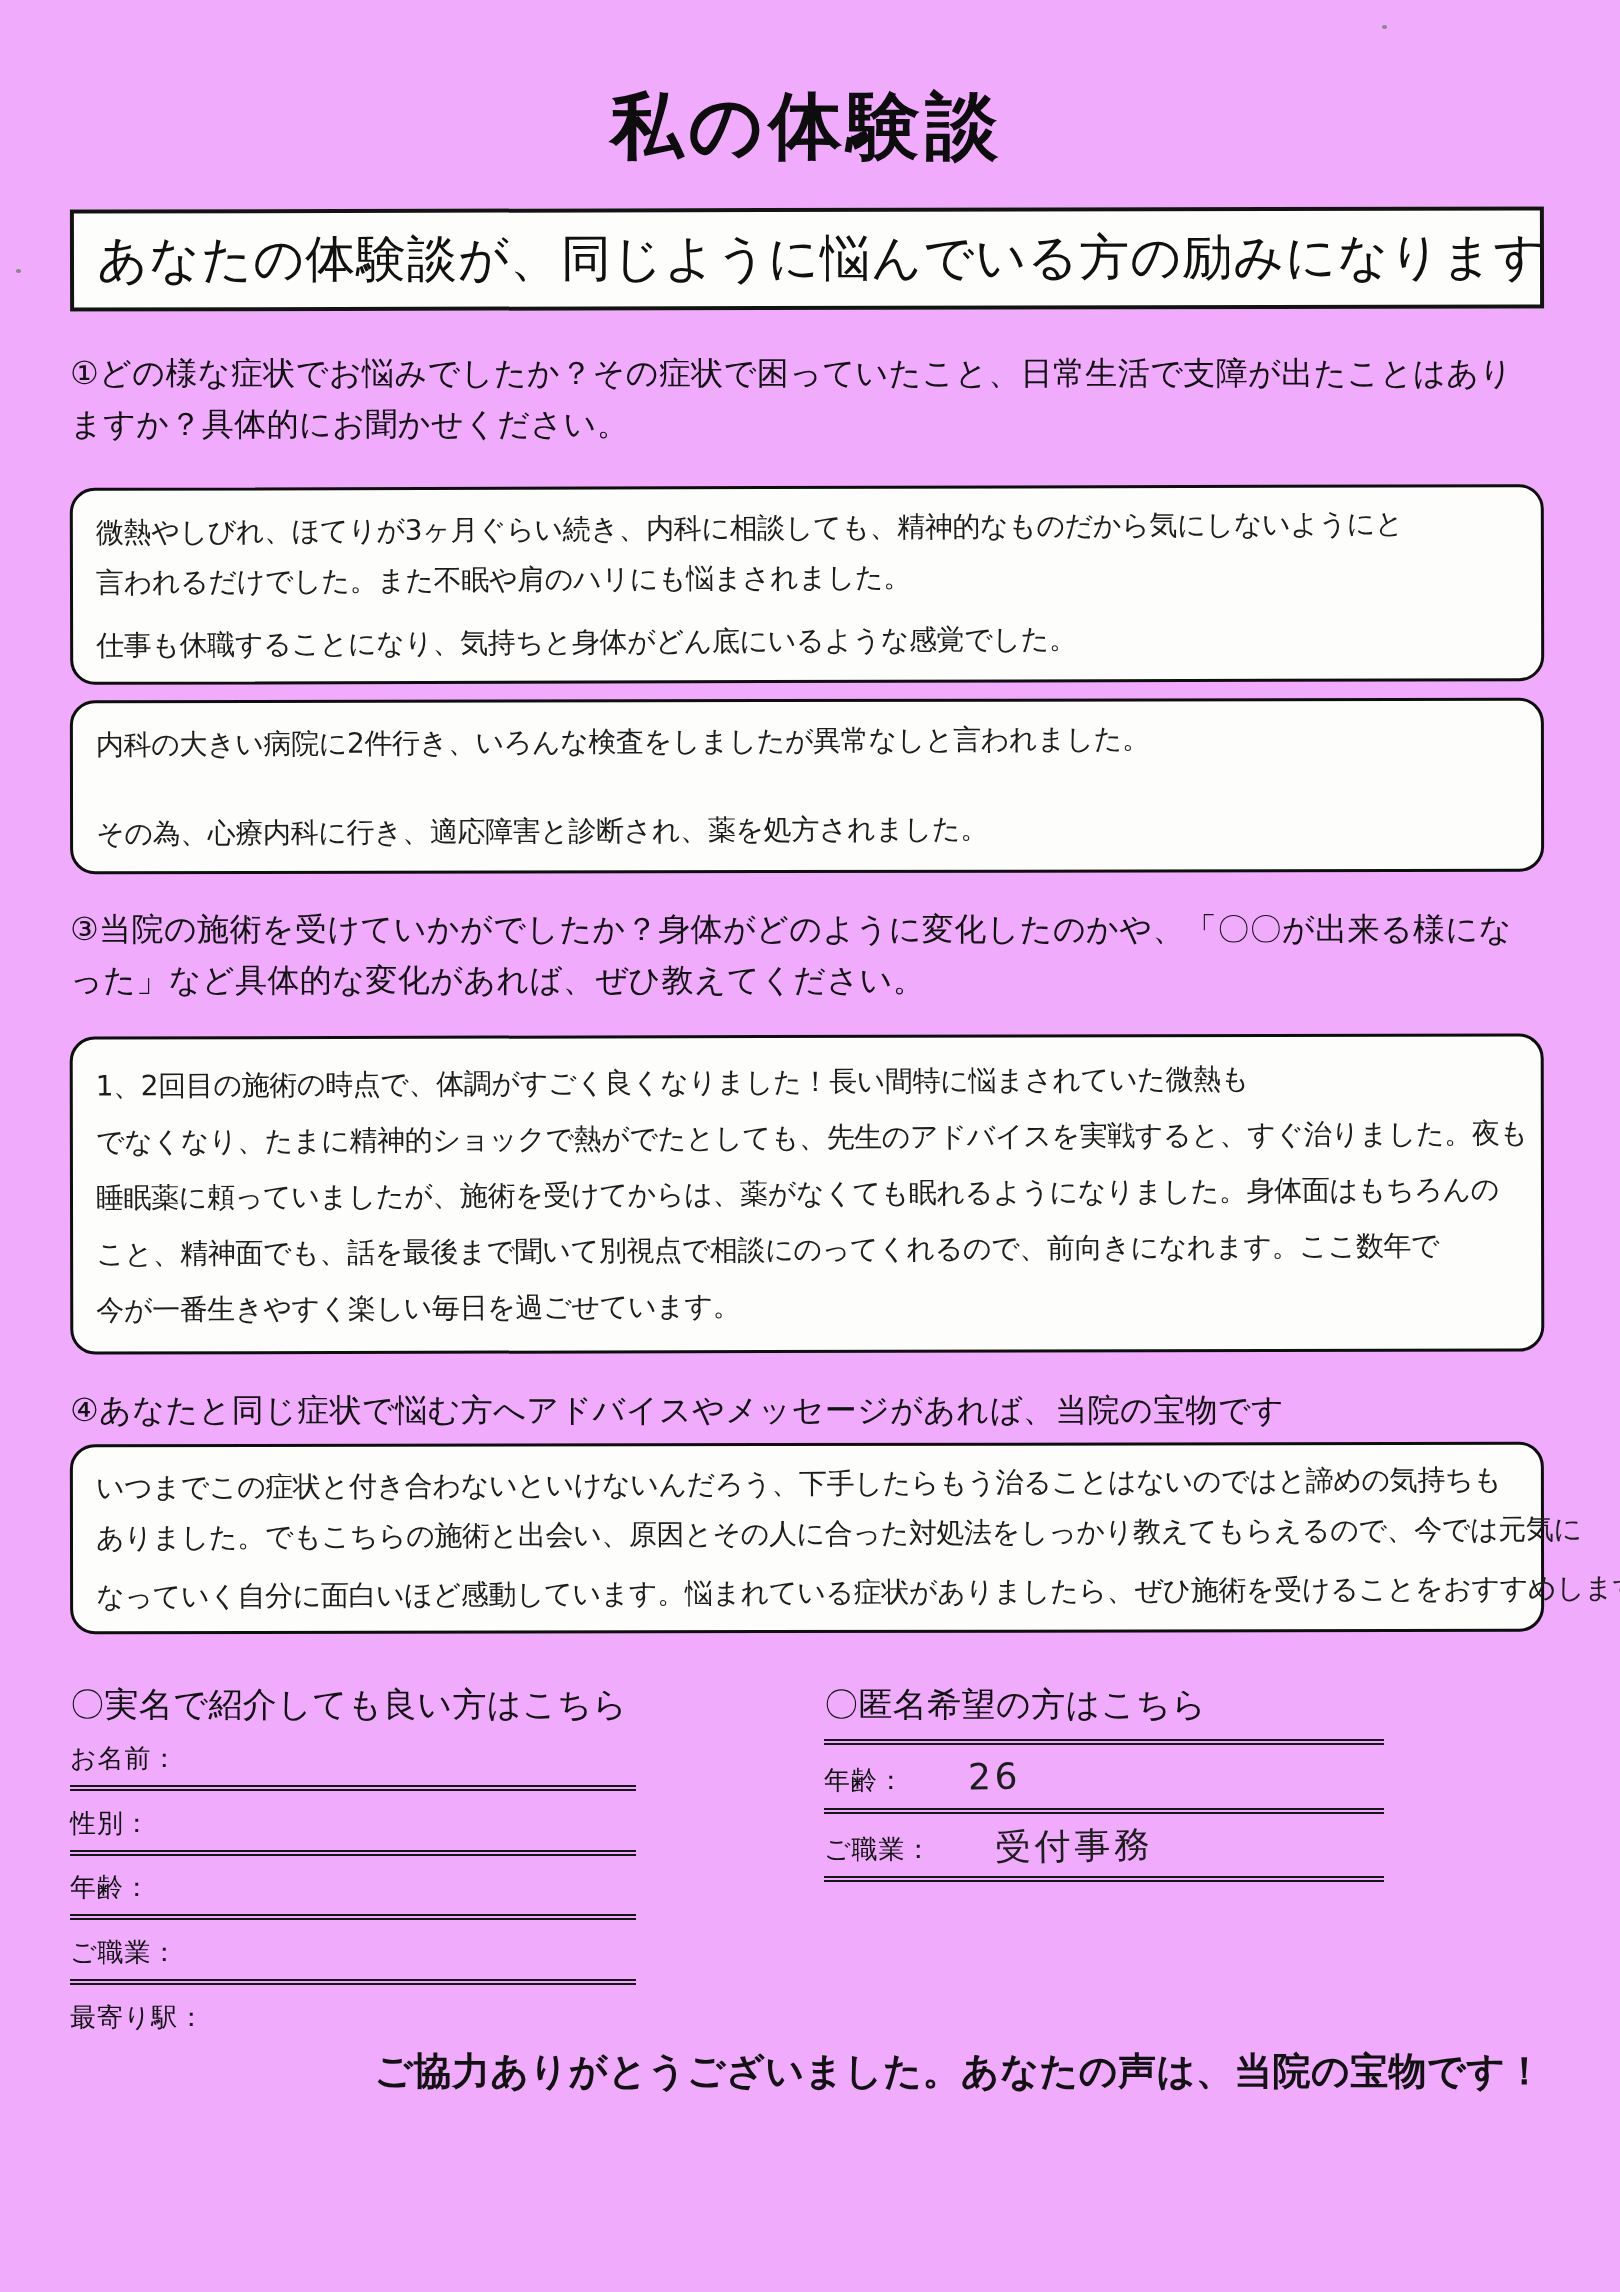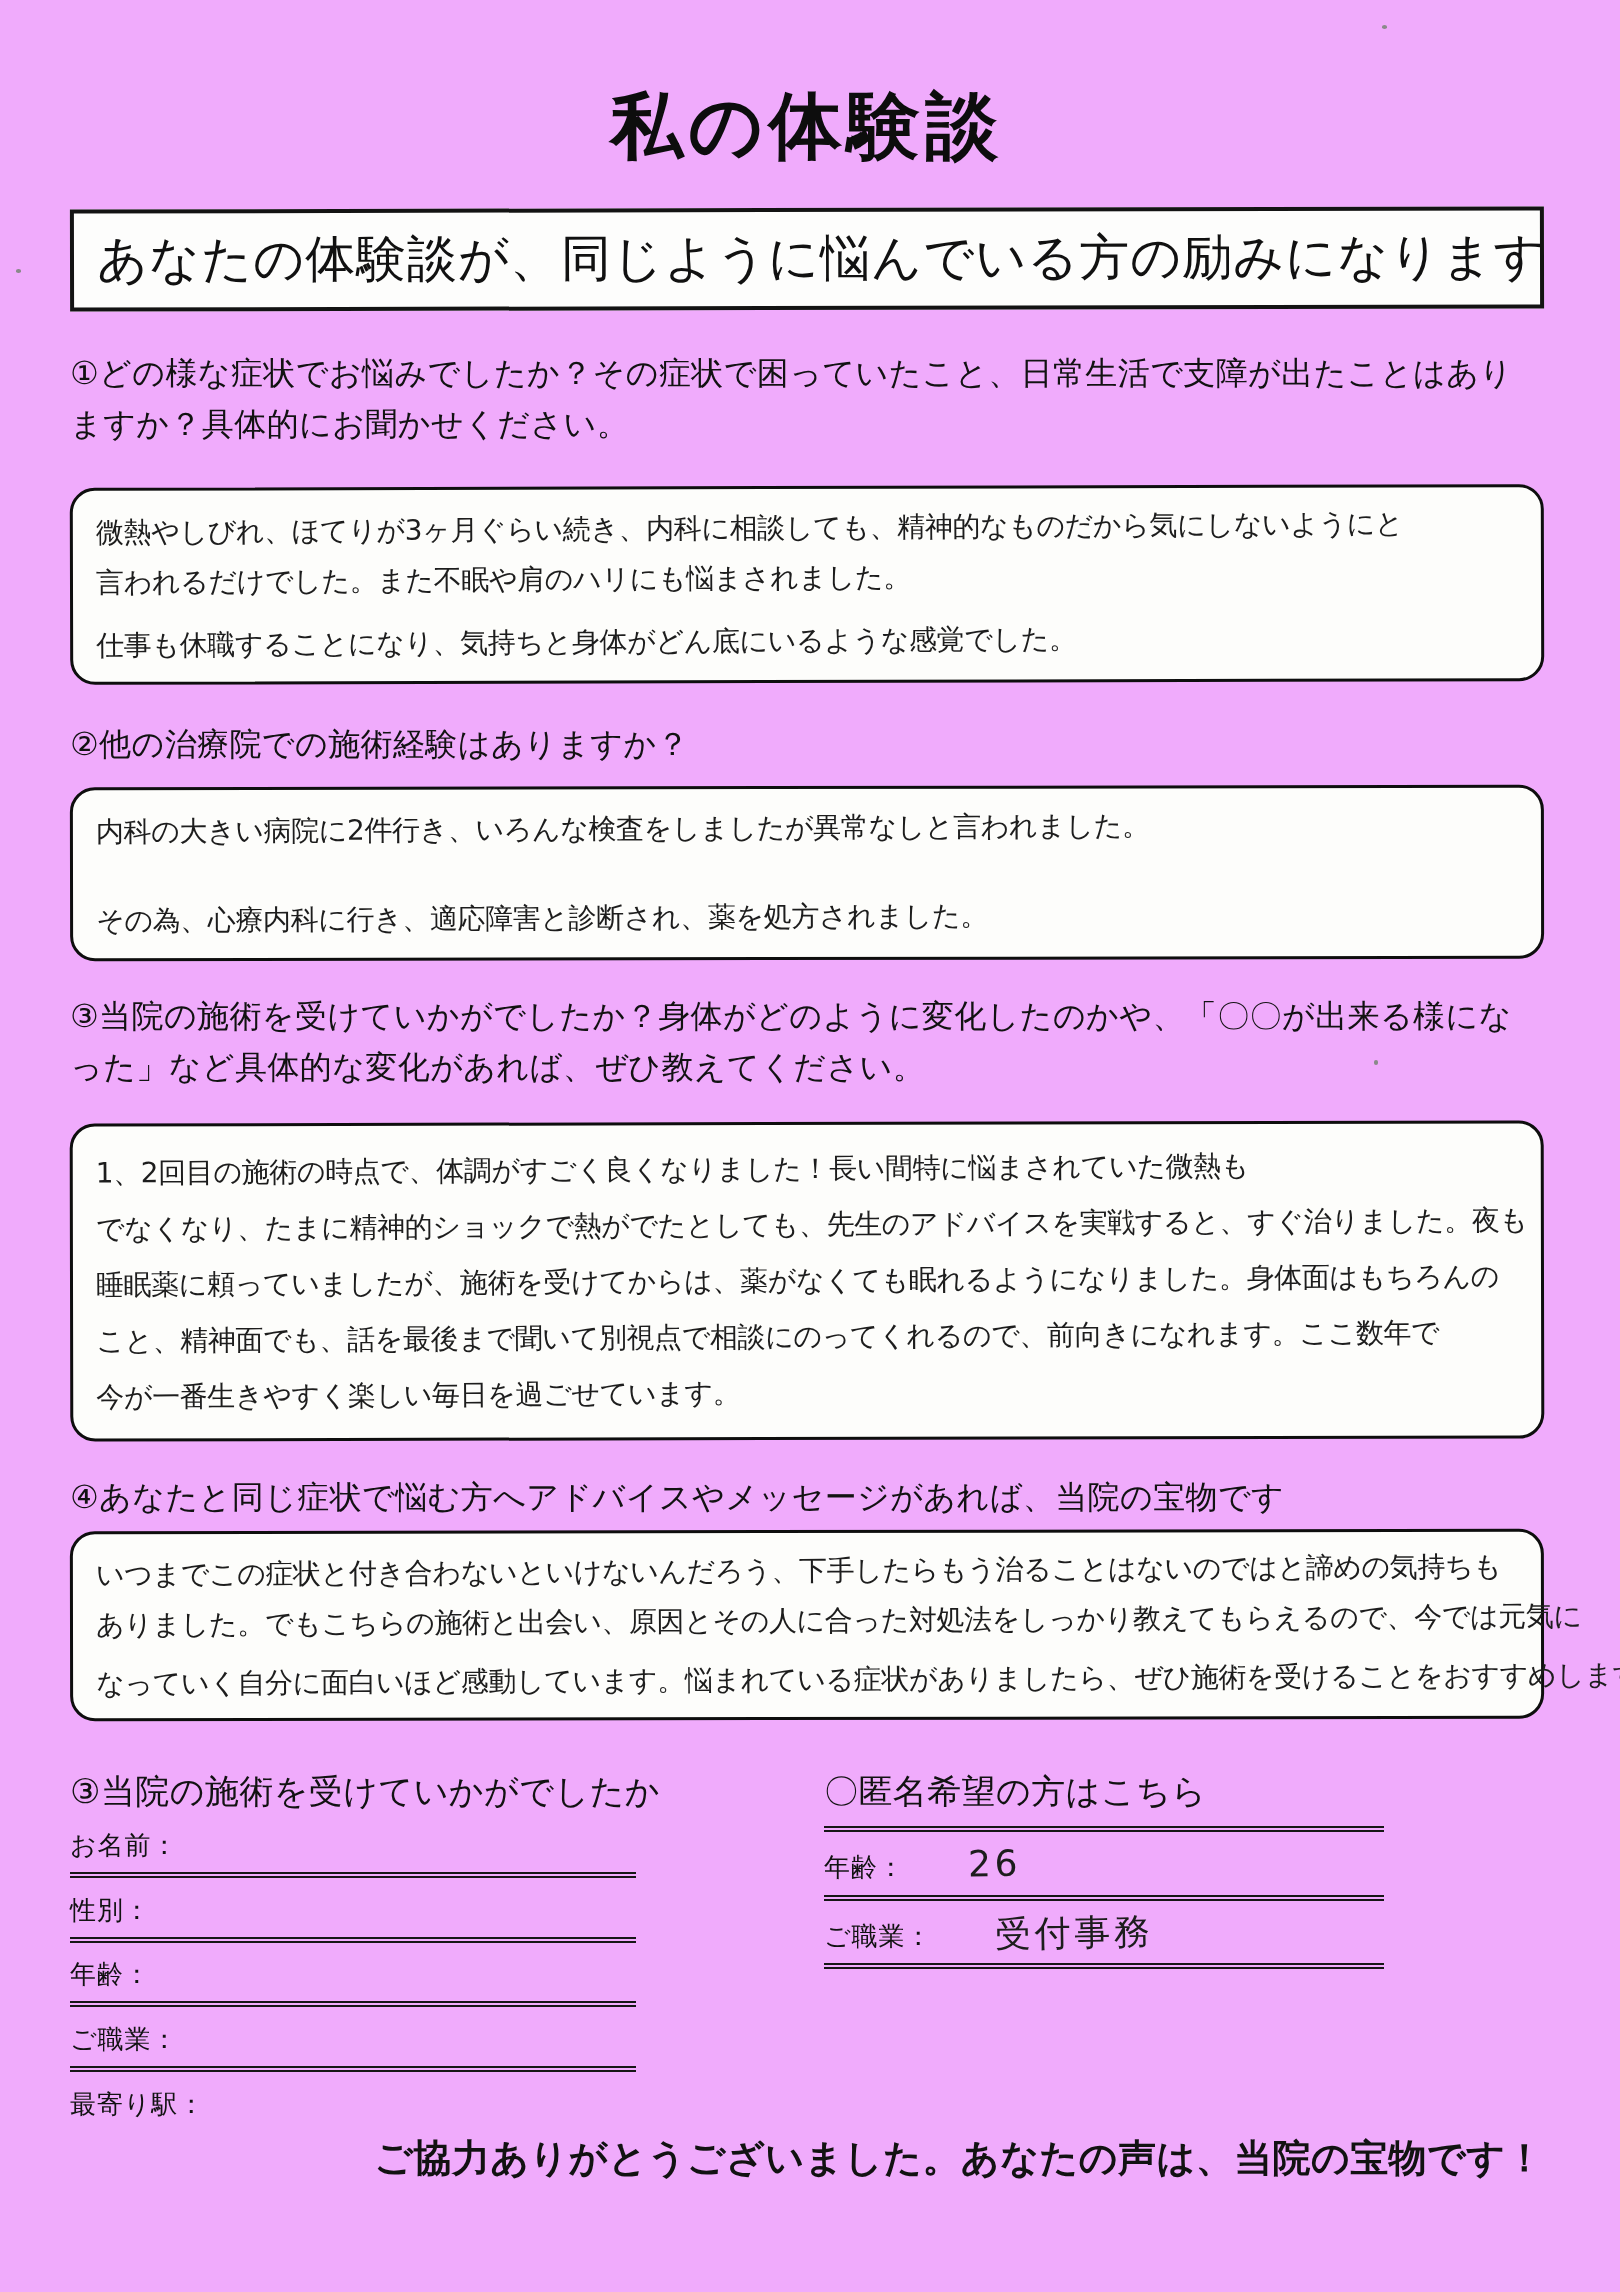--- a/index.html
+++ b/index.html
@@ -154,21 +154,20 @@
     <span>あなたの体験談が、同じように悩んでいる方の励みになります</span>
   </div>
 
   <p class="question q1">①どの様な症状でお悩みでしたか？その症状で困っていたこと、日常生活で支障が出たことはありますか？具体的にお聞かせください。</p>
   <div class="answer-box box1">
     <p class="hw">微熱やしびれ、ほてりが3ヶ月ぐらい続き、内科に相談しても、精神的なものだから気にしないようにと</p>
     <p class="hw">言われるだけでした。また不眠や肩のハリにも悩まされました。</p>
     <p class="hw gap-sm">仕事も休職することになり、気持ちと身体がどん底にいるような感覚でした。</p>
   </div>
 
-  <p class="question q2">②他の治療院での施術経験はありますか？</p>
   <div class="answer-box box2">
     <p class="hw">内科の大きい病院に2件行き、いろんな検査をしましたが異常なしと言われました。</p>
     <p class="hw gap-lg">その為、心療内科に行き、適応障害と診断され、薬を処方されました。</p>
   </div>
 
   <p class="question q3">③当院の施術を受けていかがでしたか？身体がどのように変化したのかや、「〇〇が出来る様になった」など具体的な変化があれば、ぜひ教えてください。</p>
   <div class="answer-box box3">
     <p class="hw">1、2回目の施術の時点で、体調がすごく良くなりました！長い間特に悩まされていた微熱も</p>
     <p class="hw">でなくなり、たまに精神的ショックで熱がでたとしても、先生のアドバイスを実戦すると、すぐ治りました。夜も</p>
     <p class="hw">睡眠薬に頼っていましたが、施術を受けてからは、薬がなくても眠れるようになりました。身体面はもちろんの</p>
@@ -179,21 +178,21 @@
   <p class="question q4">④あなたと同じ症状で悩む方へアドバイスやメッセージがあれば、当院の宝物です</p>
   <div class="answer-box box4">
     <p class="hw">いつまでこの症状と付き合わないといけないんだろう、下手したらもう治ることはないのではと諦めの気持ちも</p>
     <p class="hw">ありました。でもこちらの施術と出会い、原因とその人に合った対処法をしっかり教えてもらえるので、今では元気に</p>
     <p class="hw gap-xs">なっていく自分に面白いほど感動しています。悩まれている症状がありましたら、ぜひ施術を受けることをおすすめします。</p>
   </div>
 
   <div class="form-section">
 
     <div class="col col-left">
-      <p class="col-header">③当院の施術を受けていかがでしたか</p>
+      <p class="col-header">〇実名で紹介しても良い方はこちら</p>
 
       <div class="field-row">
         <div class="field-line">
           <span class="field-label">お名前：</span>
           <span class="field-value"></span>
         </div>
         <div class="underline"></div>
       </div>
 
       <div class="field-row">

